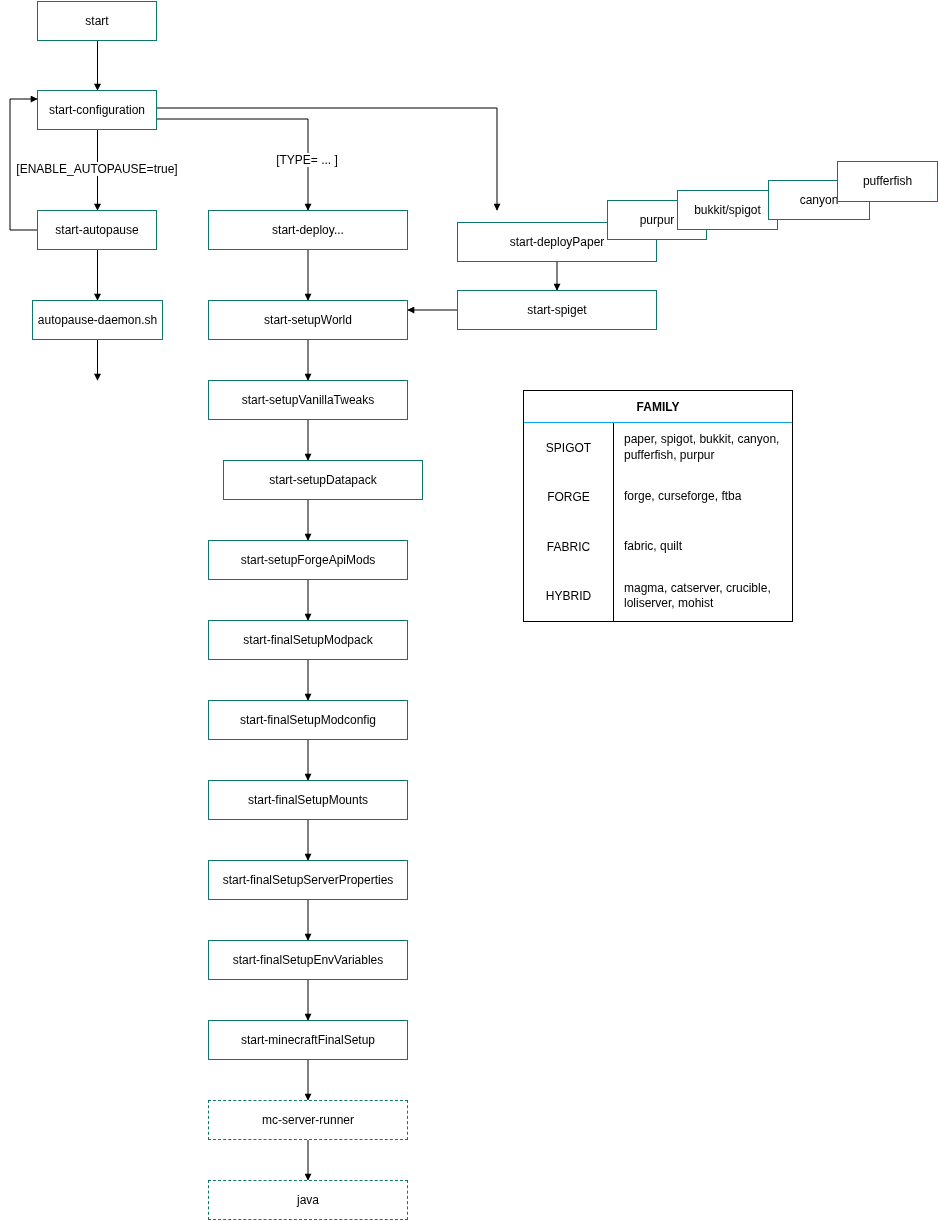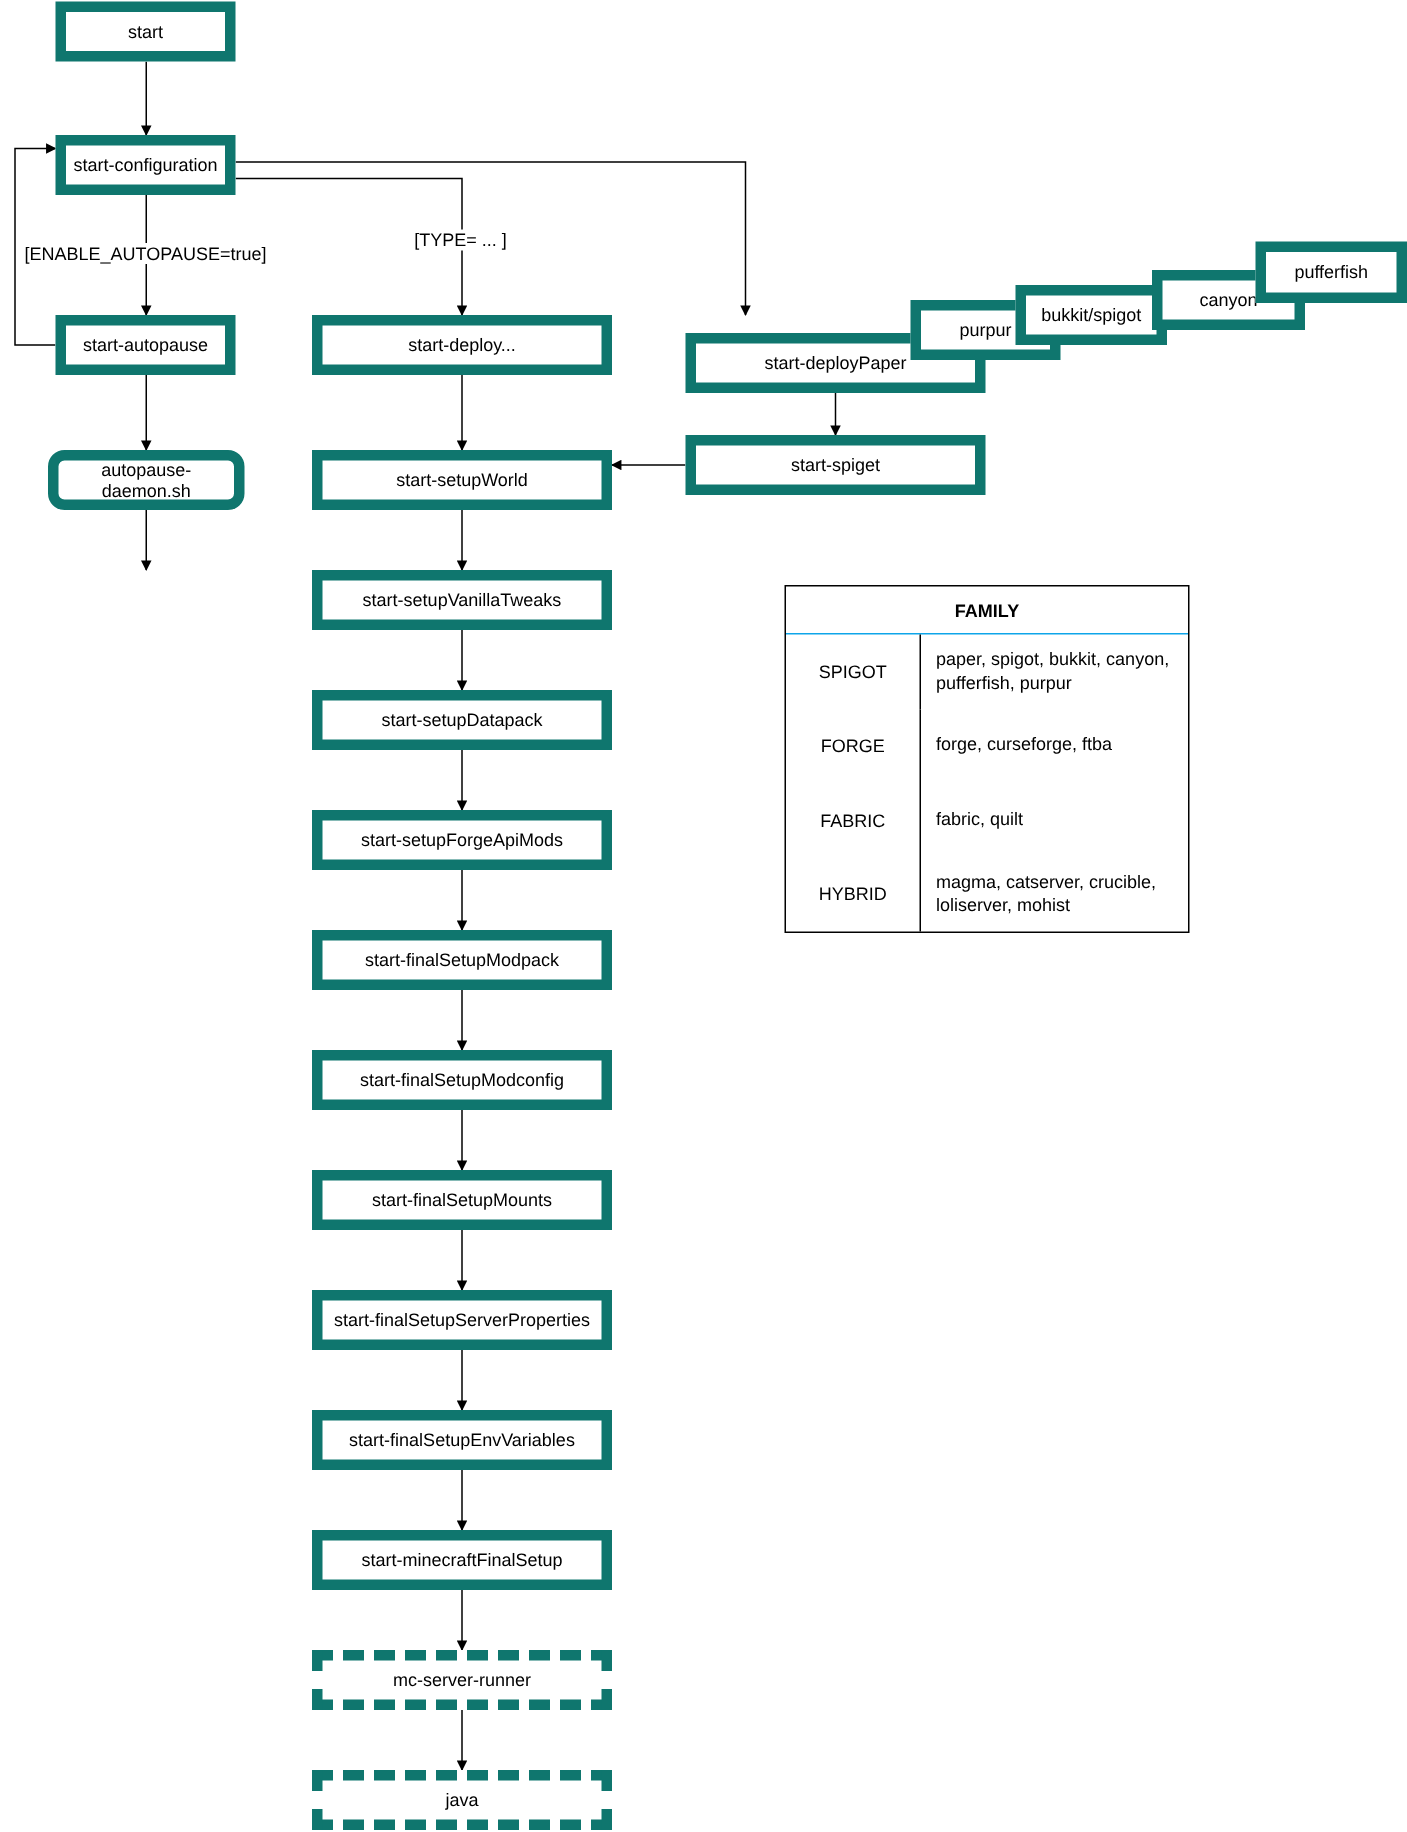--- a/index.html
+++ b/index.html
@@ -15,21 +15,21 @@
   }
   #edges {
     position: absolute;
     left: 0; top: 0;
     pointer-events: none;
   }
   .node {
     position: absolute;
     box-sizing: border-box;
     background: #ffffff;
-    border: 7px solid #0f766e;
+    border: 1px solid #0f766e;
     display: flex;
     align-items: center;
     justify-content: center;
     text-align: center;
     line-height: 1.2;
     padding: 2px;
   }
   .node.dashed { border-style: dashed; }
   .edge-label {
     position: absolute;
@@ -110,26 +110,26 @@
       <path d="M308 900 L308 940" marker-end="url(#arrow)"></path>
       <path d="M308 980 L308 1020" marker-end="url(#arrow)"></path>
       <path d="M308 1060 L308 1100" marker-end="url(#arrow)"></path>
       <path d="M308 1140 L308 1180" marker-end="url(#arrow)"></path>
     </g>
   </svg>
 
   <div class="node" style="left:37px;top:1px;width:120px;height:40px;">start</div>
   <div class="node" style="left:37px;top:90px;width:120px;height:40px;">start-configuration</div>
   <div class="node" style="left:37px;top:210px;width:120px;height:40px;">start-autopause</div>
-  <div class="node" style="left:32px;top:300px;width:131px;height:40px;border-radius:11px;">autopause-daemon.sh</div>
+  <div class="node" style="left:32px;top:300px;width:131px;height:40px;">autopause-daemon.sh</div>
 
   <div class="node" style="left:208px;top:210px;width:200px;height:40px;">start-deploy...</div>
   <div class="node" style="left:208px;top:300px;width:200px;height:40px;">start-setupWorld</div>
   <div class="node" style="left:208px;top:380px;width:200px;height:40px;">start-setupVanillaTweaks</div>
-  <div class="node" style="left:208px;top:460px;width:200px;height:40px;">start-setupDatapack</div>
+  <div class="node" style="left:223px;top:460px;width:200px;height:40px;">start-setupDatapack</div>
   <div class="node" style="left:208px;top:540px;width:200px;height:40px;">start-setupForgeApiMods</div>
   <div class="node" style="left:208px;top:620px;width:200px;height:40px;">start-finalSetupModpack</div>
   <div class="node" style="left:208px;top:700px;width:200px;height:40px;">start-finalSetupModconfig</div>
   <div class="node" style="left:208px;top:780px;width:200px;height:40px;">start-finalSetupMounts</div>
   <div class="node" style="left:208px;top:860px;width:200px;height:40px;">start-finalSetupServerProperties</div>
   <div class="node" style="left:208px;top:940px;width:200px;height:40px;">start-finalSetupEnvVariables</div>
   <div class="node" style="left:208px;top:1020px;width:200px;height:40px;">start-minecraftFinalSetup</div>
   <div class="node dashed" style="left:208px;top:1100px;width:200px;height:40px;">mc-server-runner</div>
   <div class="node dashed" style="left:208px;top:1180px;width:200px;height:40px;">java</div>
 

